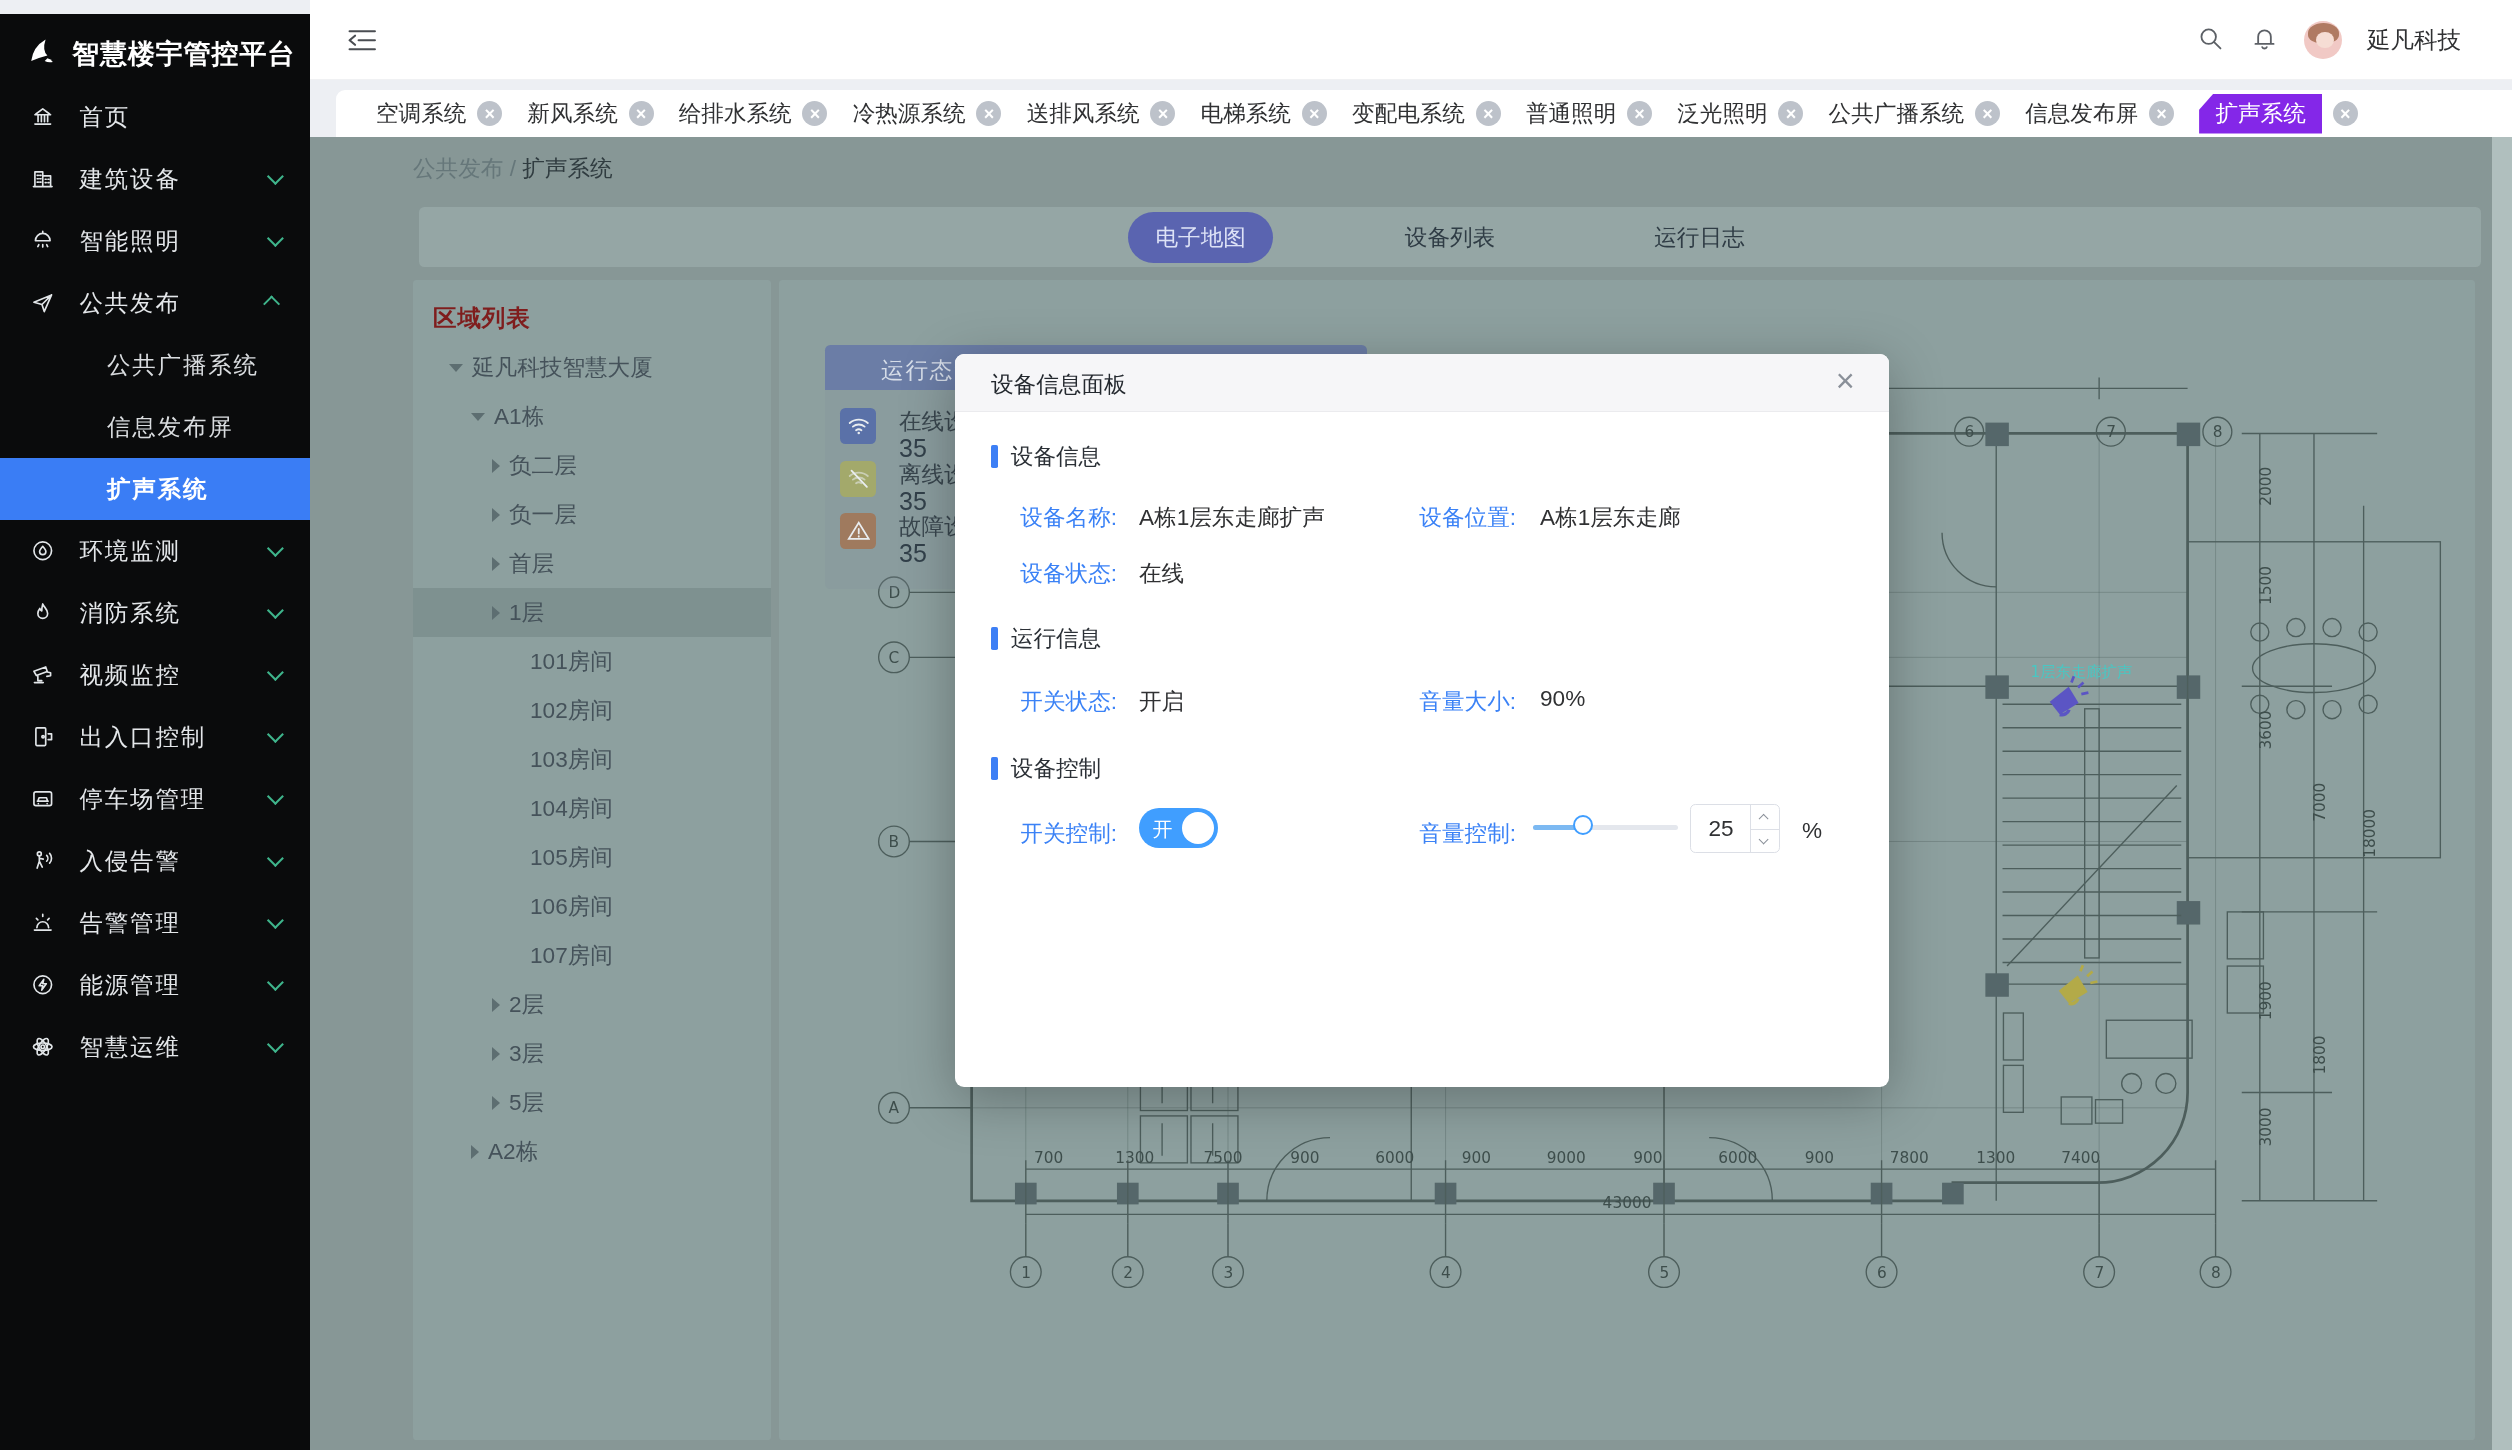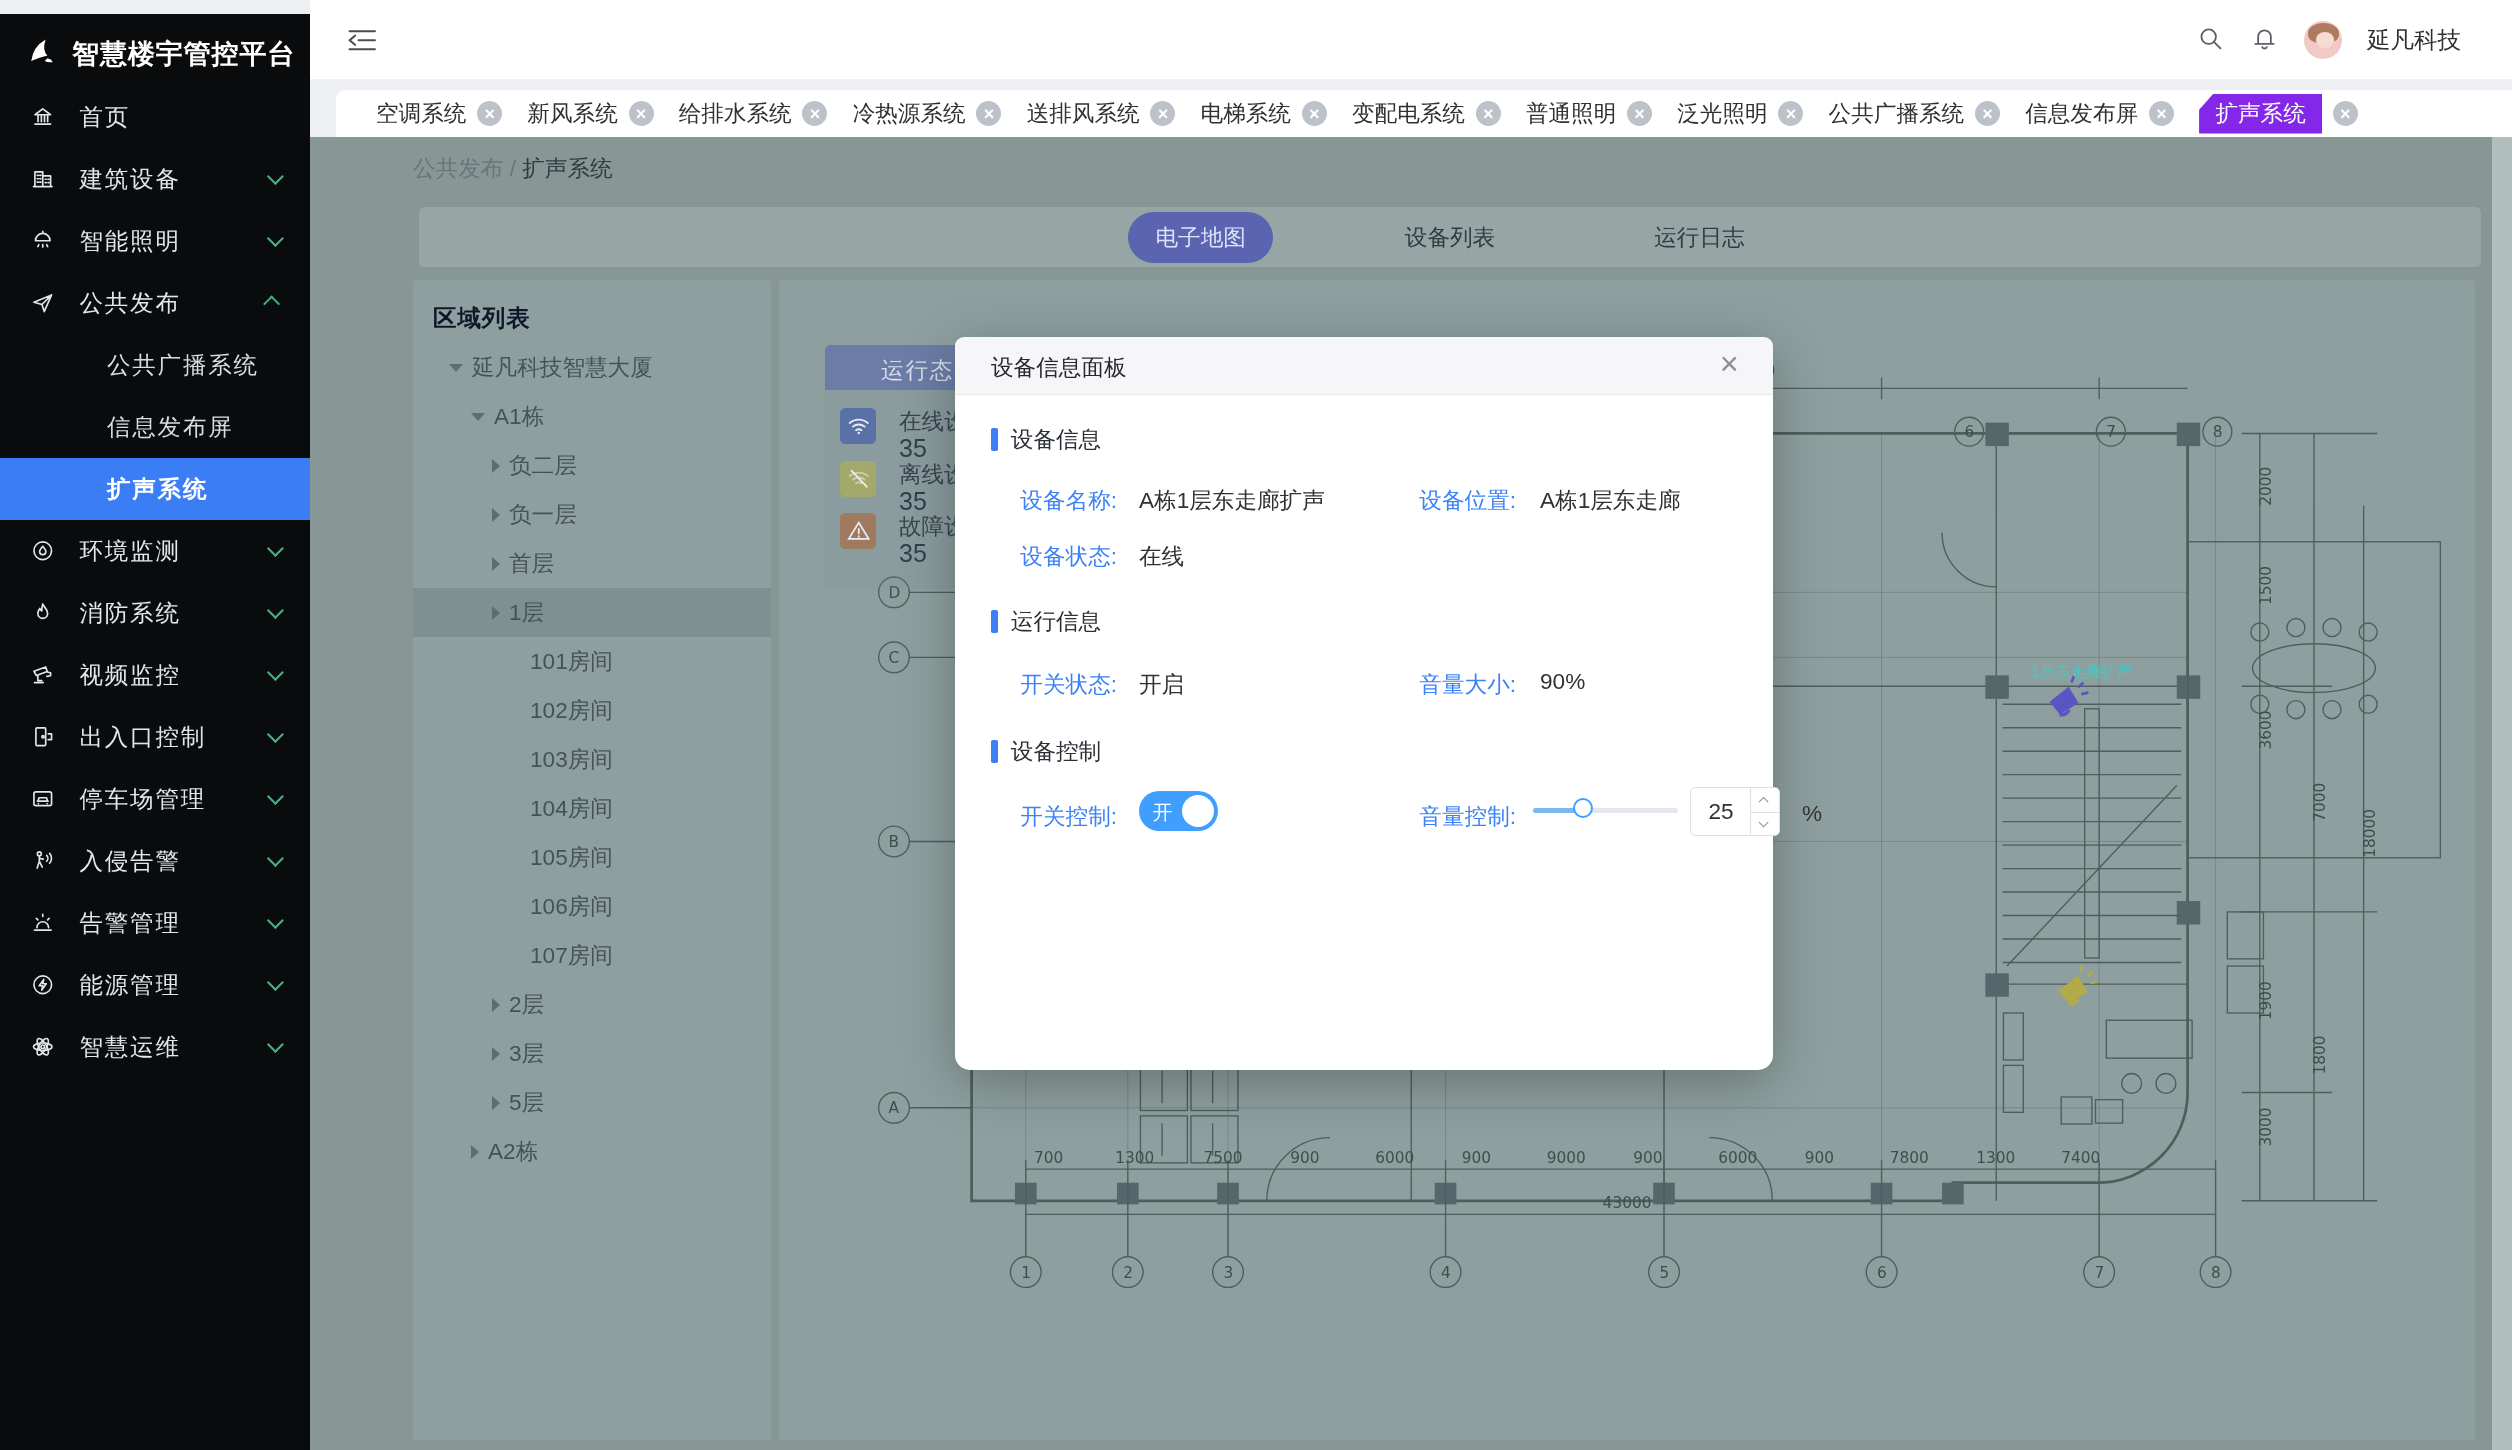--- a/index.html
+++ b/index.html
@@ -45,21 +45,21 @@
   
   #content { position:absolute; left:310px; top:137px; right:0; bottom:0; background:#879796; z-index:1; }
   .crumb { position:absolute; left:103px; top:16.3px; font-size:22.6px; }
   .crumb .c1,.crumb .csep { color:#66777a; }
   .crumb .c2 { color:#303c40; }
   #pillbar { position:absolute; left:109px; top:70px; width:2062px; height:60px; background:#95a6a5; border-radius:5.4px; display:flex; align-items:center; justify-content:center; gap:105px; }
   .pill { font-size:22.6px; color:#2f3c45; cursor:pointer; padding:10px 27px; }
   .pill.on { background:#5a64b0; color:#dde2f6; border-radius:30px; }
 
   #areapanel { position:absolute; left:103px; top:143px; width:358px; height:1160px; background:#8da09f; border-radius:3.6px; }
-  .ap-title { position:absolute; left:20px; top:21.7px; font-size:23.5px; font-weight:700; color:#0f172a; letter-spacing:0.9px; }
+  .ap-title { position:absolute; left:20px; top:21.7px; font-size:23.5px; font-weight:700; color:#7f1d1d; letter-spacing:0.9px; }
   #tree { position:absolute; left:0; top:63px; right:0; }
   .tr { height:49px; display:flex; align-items:center; font-size:22.6px; color:#45525a; cursor:pointer; }
   .tr .car { margin-right:9px; width:0; height:0; flex:0 0 auto; }
   .car.r { border-top:7.2px solid transparent; border-bottom:7.2px solid transparent; border-left:8.1px solid #5d6e71; }
   .car.d { border-left:7.2px solid transparent; border-right:7.2px solid transparent; border-top:8.1px solid #5d6e71; }
   .tr.l0 { padding-left:36px; } .tr.l1 { padding-left:58px; } .tr.l2 { padding-left:79px; } .tr.l3 { padding-left:117px; }
   .tr.on { background:#7e9190; }
 
   #planpanel { position:absolute; left:469px; top:143px; width:1696px; height:1160px; background:#8da09f; border-radius:3.6px; overflow:hidden; }
   #planpanel svg text { fill:#3e4e4c; font-size:17px; font-family:"DejaVu Sans",sans-serif; }
@@ -73,21 +73,21 @@
   .sp-head span { position:absolute; left:56px; top:10px; font-size:22.6px; color:#d6dde8; letter-spacing:1.8px; }
   .srow { position:absolute; left:15.4px; display:flex; gap:22.6px; }
   .stile { width:36px; height:36px; border-radius:5.4px; flex:0 0 36px; display:flex; align-items:center; justify-content:center; }
   .stile svg { width:23.5px; height:23.5px; stroke:#e9edf0; fill:none; stroke-width:2; stroke-linecap:round; }
   .stxt { font-size:22.6px; color:#39464e; line-height:27px; }
   .snum { font-size:25px; color:#32404a; }
 
   #scrollstrip { position:absolute; right:0; top:0; bottom:0; width:20px; background:#b0bfbe; }
 
   
-  #modal { position:absolute; left:955px; top:337px; width:818px; height:733px; background:#fff; border-radius:15px; box-shadow:0 12.6px 54px rgba(0,0,0,.28); z-index:50; }
+  #modal { position:absolute; left:955px; top:354px; width:934px; height:733px; background:#fff; border-radius:9px; box-shadow:0 12.6px 54px rgba(0,0,0,.28); z-index:50; }
   .m-head { position:absolute; left:0; top:0; right:0; height:58px; background:#f6f6f8; border-bottom:0.9px solid #ebebee; border-radius:9px 9px 0 0; }
   .m-title { position:absolute; left:36px; top:15.4px; font-size:22.6px; color:#24292f; font-weight:500; }
   .m-close { position:absolute; right:27px; top:5.4px; font-size:32.5px; font-weight:300; color:#8a9099; cursor:pointer; padding:3.6px 7.2px; }
   .sec { position:absolute; left:36px; display:flex; align-items:center; gap:12.6px; }
   .sec .bar { width:7.2px; height:23.5px; background:#3d7ff5; border-radius:1.8px; }
   .sec .stitle { font-size:22.6px; color:#2b3036; font-weight:500; }
   .flabel { position:absolute; font-size:22.6px; color:#3b82f6; text-align:right; width:144px; }
   .fvalue { position:absolute; font-size:22.6px; color:#303133; }
 
   .switch { position:absolute; left:184px; width:79px; height:40px; border-radius:20px; background:#409eff; cursor:pointer; }

